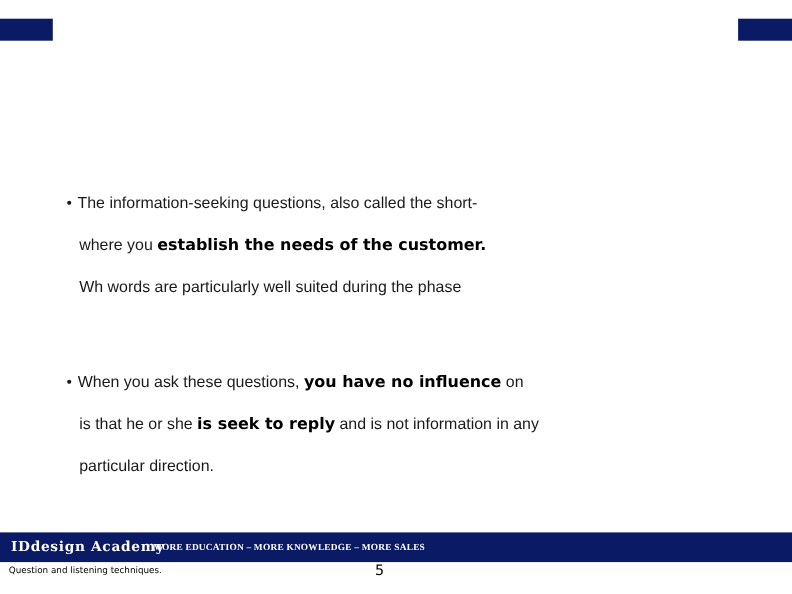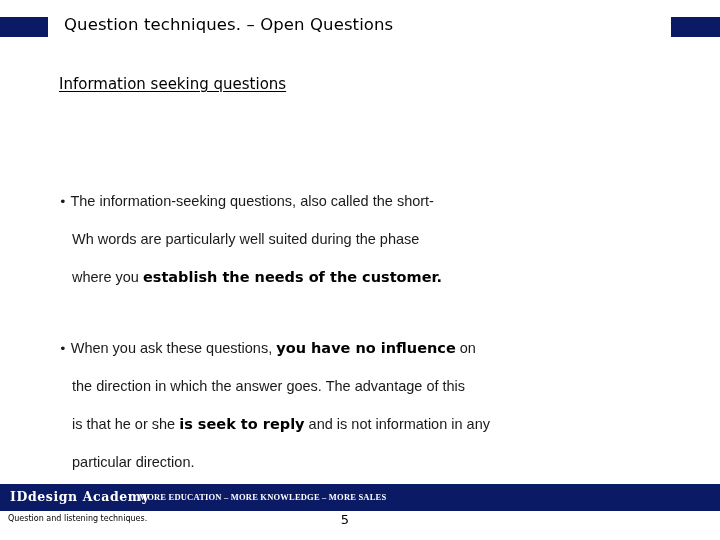--- a/index.html
+++ b/index.html
@@ -96,21 +96,21 @@
 
   
   .bullet-block {
     position: absolute;
     left: 59px;
     width: 620px;
     font-family: "Liberation Sans", sans-serif;
     font-size: 14.5px;
     color: #1a1a1a;
   }
-  .bullet-1 { top: 128px; }
+  .bullet-1 { top: 112px; }
   .bullet-2 { top: 275px; }
 
   .bullet-line {
     height: 38px;
     line-height: 38px;
     white-space: nowrap;
   }
   .bullet-line.first {
     text-indent: 0;
   }
@@ -182,37 +182,34 @@
   }
 </style>
 </head>
 <body>
 
 <div class="slide">
 
   <div class="header">
     <div class="header-bar-left"></div>
     <div class="header-bar-right"></div>
-    <div class="slide-title">Question techniques. – Open Questions</div>
   </div>
 
   <div class="body-area">
 
-    <div class="heading-underlined">Information seeking questions</div>
 
 
     <div class="bullet-block bullet-1">
       <div class="bullet-line first"><span class="bullet-dot">•</span> <span>The information-seeking questions, also called the short-</span></div>
+      <div class="bullet-line cont"><span>where you </span><b>establish the needs of the customer.</b></div>
       <div class="bullet-line cont"><span>Wh words are particularly well suited during the phase</span></div>
-      <div class="bullet-line cont"><span>where you </span><b>establish the needs of the customer.</b></div>
     </div>
 
     <div class="bullet-block bullet-2">
       <div class="bullet-line first"><span class="bullet-dot">•</span> <span>When you ask these questions, </span><b>you have no influence</b><span> on</span></div>
-      <div class="bullet-line cont"><span>the direction in which the answer goes. The advantage of this</span></div>
       <div class="bullet-line cont"><span>is that he or she </span><b>is seek to reply</b><span> and is not information in any</span></div>
       <div class="bullet-line cont"><span>particular direction.</span></div>
     </div>
 
   </div>
 
   <div class="footer-bar">
     <div class="brand">IDdesign Academy</div>
     <div class="tagline">MORE EDUCATION – MORE KNOWLEDGE – MORE SALES</div>
   </div>

